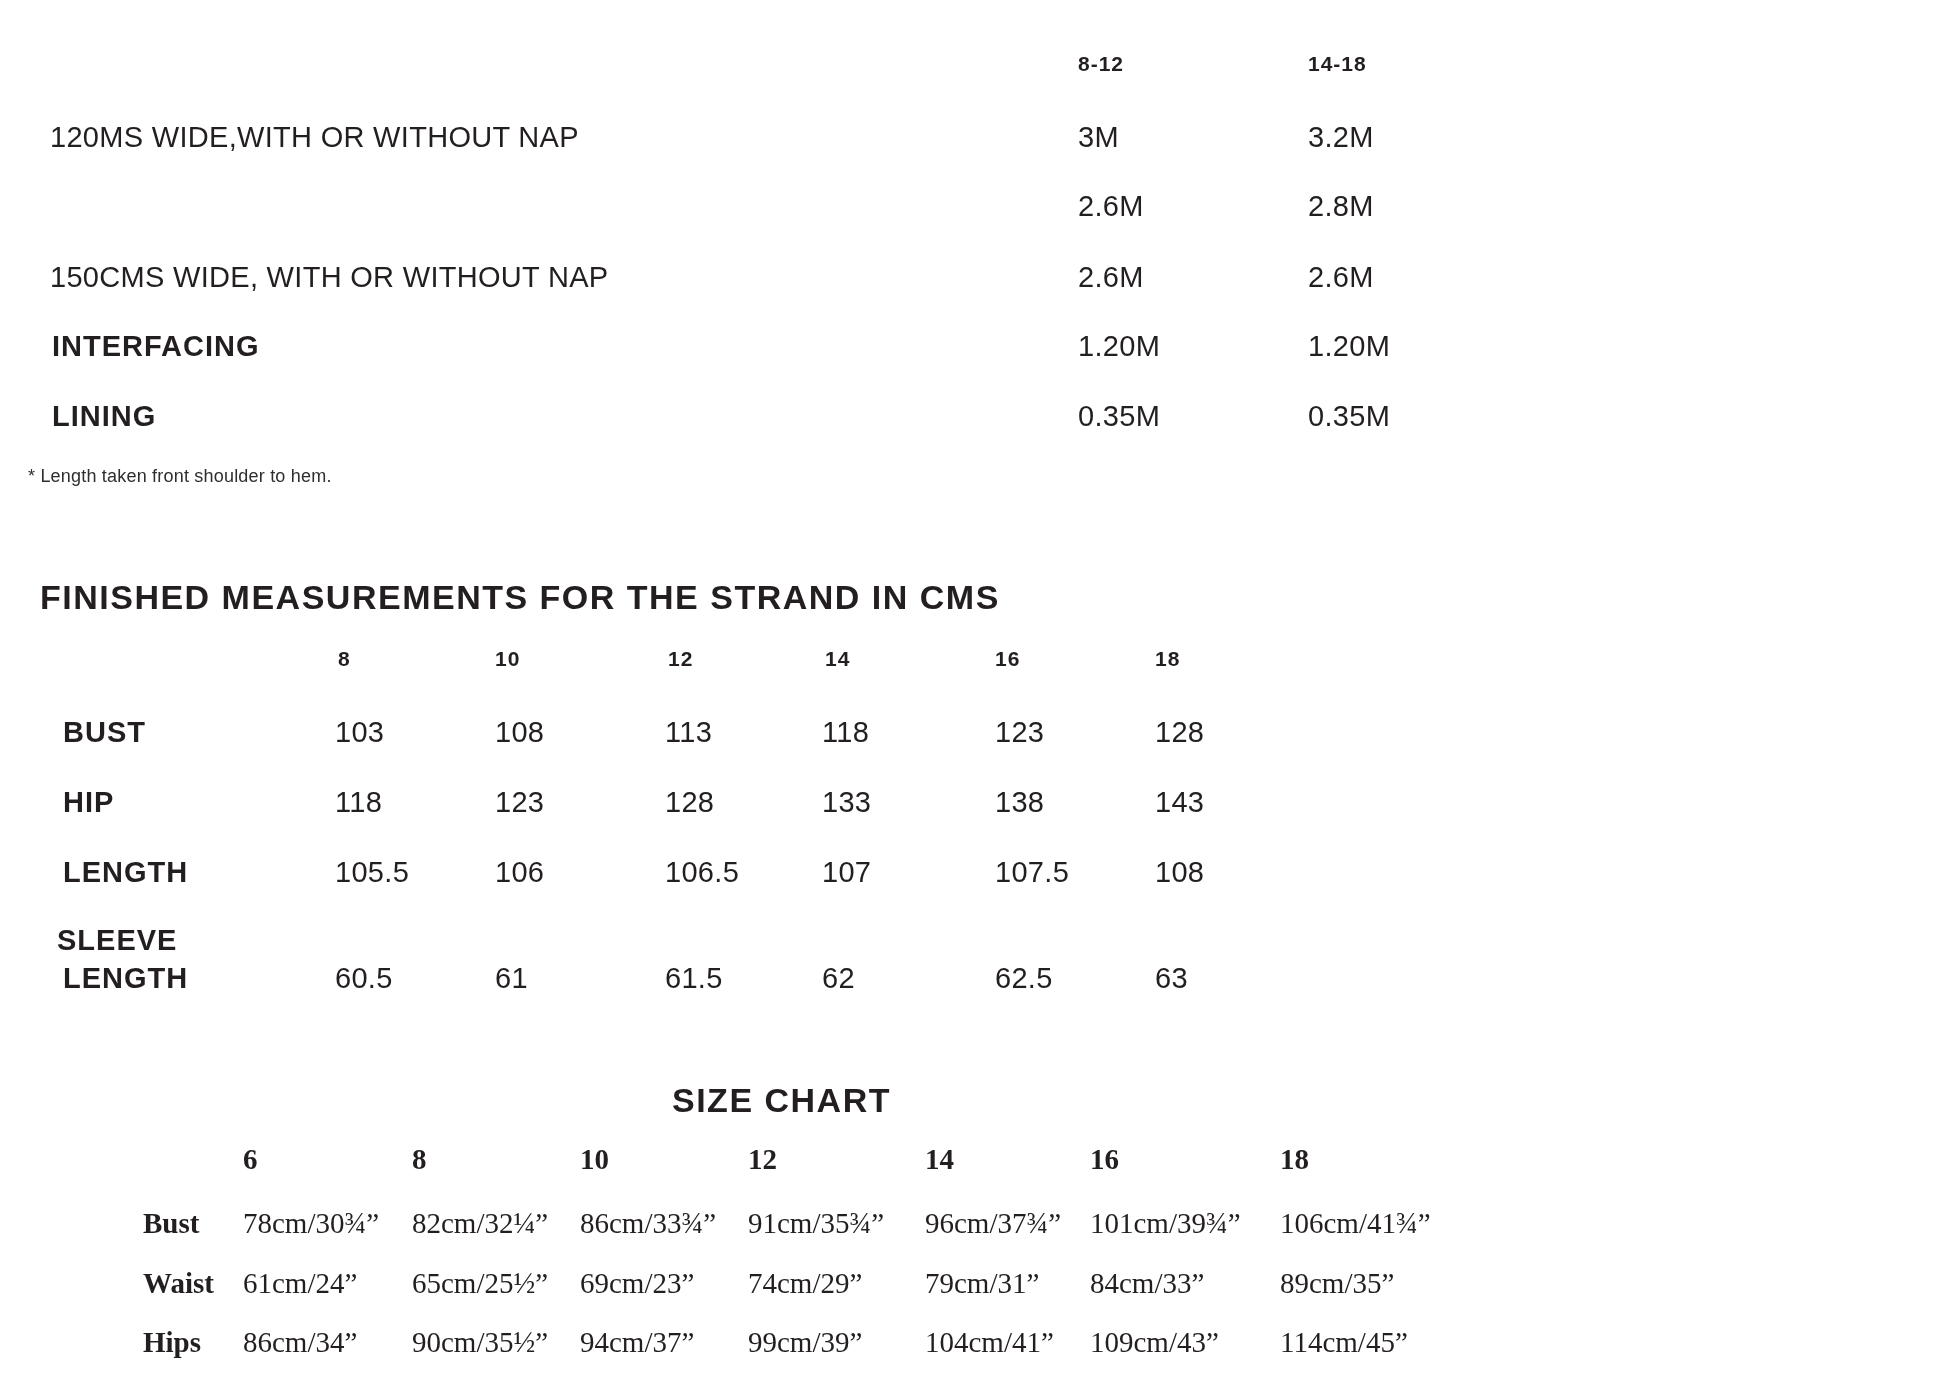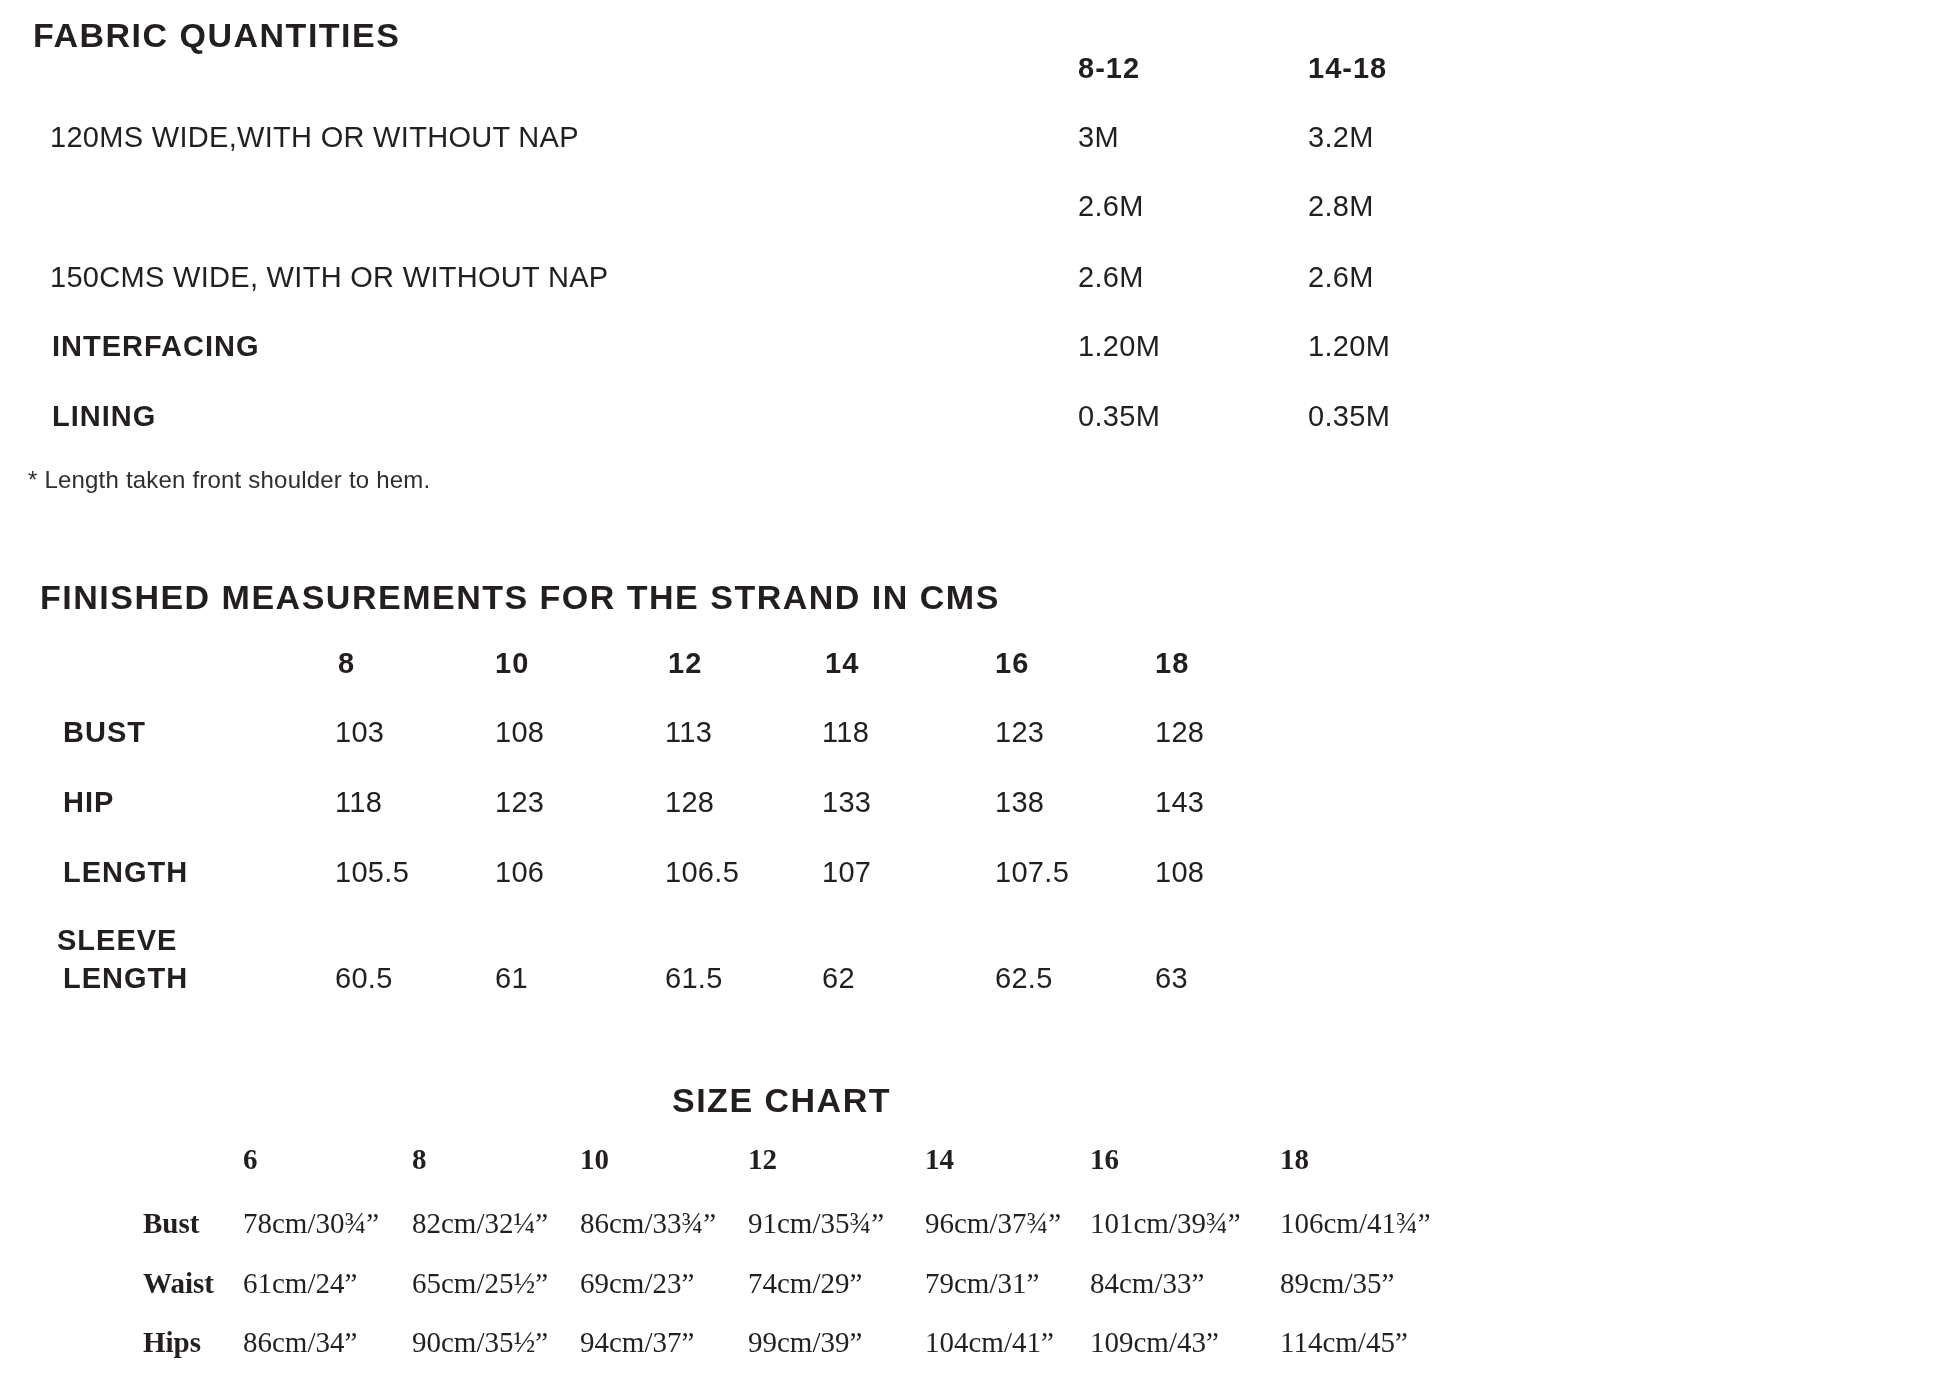--- a/index.html
+++ b/index.html
@@ -8,36 +8,35 @@
     width:1946px;
     height:1373px;
     background:#ffffff;
     color:#231f20;
     font-family:"Liberation Sans", sans-serif;
     overflow:hidden;
   }
   .abs{position:absolute;white-space:nowrap;line-height:1.15;}
   
   .title{font-size:34px;font-weight:800;letter-spacing:1.5px;}
-  .colhead{font-size:29px;font-weight:800;letter-spacing:1px;}
+  .colhead{font-size:21px;font-weight:800;letter-spacing:1px;}
   .rowlabel{font-size:29px;font-weight:400;letter-spacing:0.3px;}
   .rowlabel-bold{font-size:29px;font-weight:800;letter-spacing:1px;}
   .cell{font-size:29px;font-weight:400;letter-spacing:0.3px;}
-  .footnote{font-size:24px;font-weight:400;color:#2e2e2e;letter-spacing:0.2px;text-align:right;}
+  .footnote{font-size:18px;font-weight:400;color:#2e2e2e;letter-spacing:0.2px;text-align:right;}
   
   .s-colhead{font-family:"Liberation Serif", serif;font-size:29px;font-weight:700;}
   .s-rowlabel{font-family:"Liberation Serif", serif;font-size:29px;font-weight:700;}
   .s-cell{font-family:"Liberation Serif", serif;font-size:29px;font-weight:400;}
 </style>
 </head>
 <body>
 
 <div class="page">
 
-  <div class="abs title" style="left:33px;top:16px">FABRIC QUANTITIES</div>
 
   <div class="abs colhead" style="left:1078px;top:52px">8-12</div>
   <div class="abs colhead" style="left:1308px;top:52px">14-18</div>
 
   <div class="abs rowlabel" style="left:50px;top:121px">120MS WIDE,WITH OR WITHOUT NAP</div>
   <div class="abs cell" style="left:1078px;top:121px">3M</div>
   <div class="abs cell" style="left:1308px;top:121px">3.2M</div>
 
   <div class="abs cell" style="left:1078px;top:190px">2.6M</div>
   <div class="abs cell" style="left:1308px;top:190px">2.8M</div>

